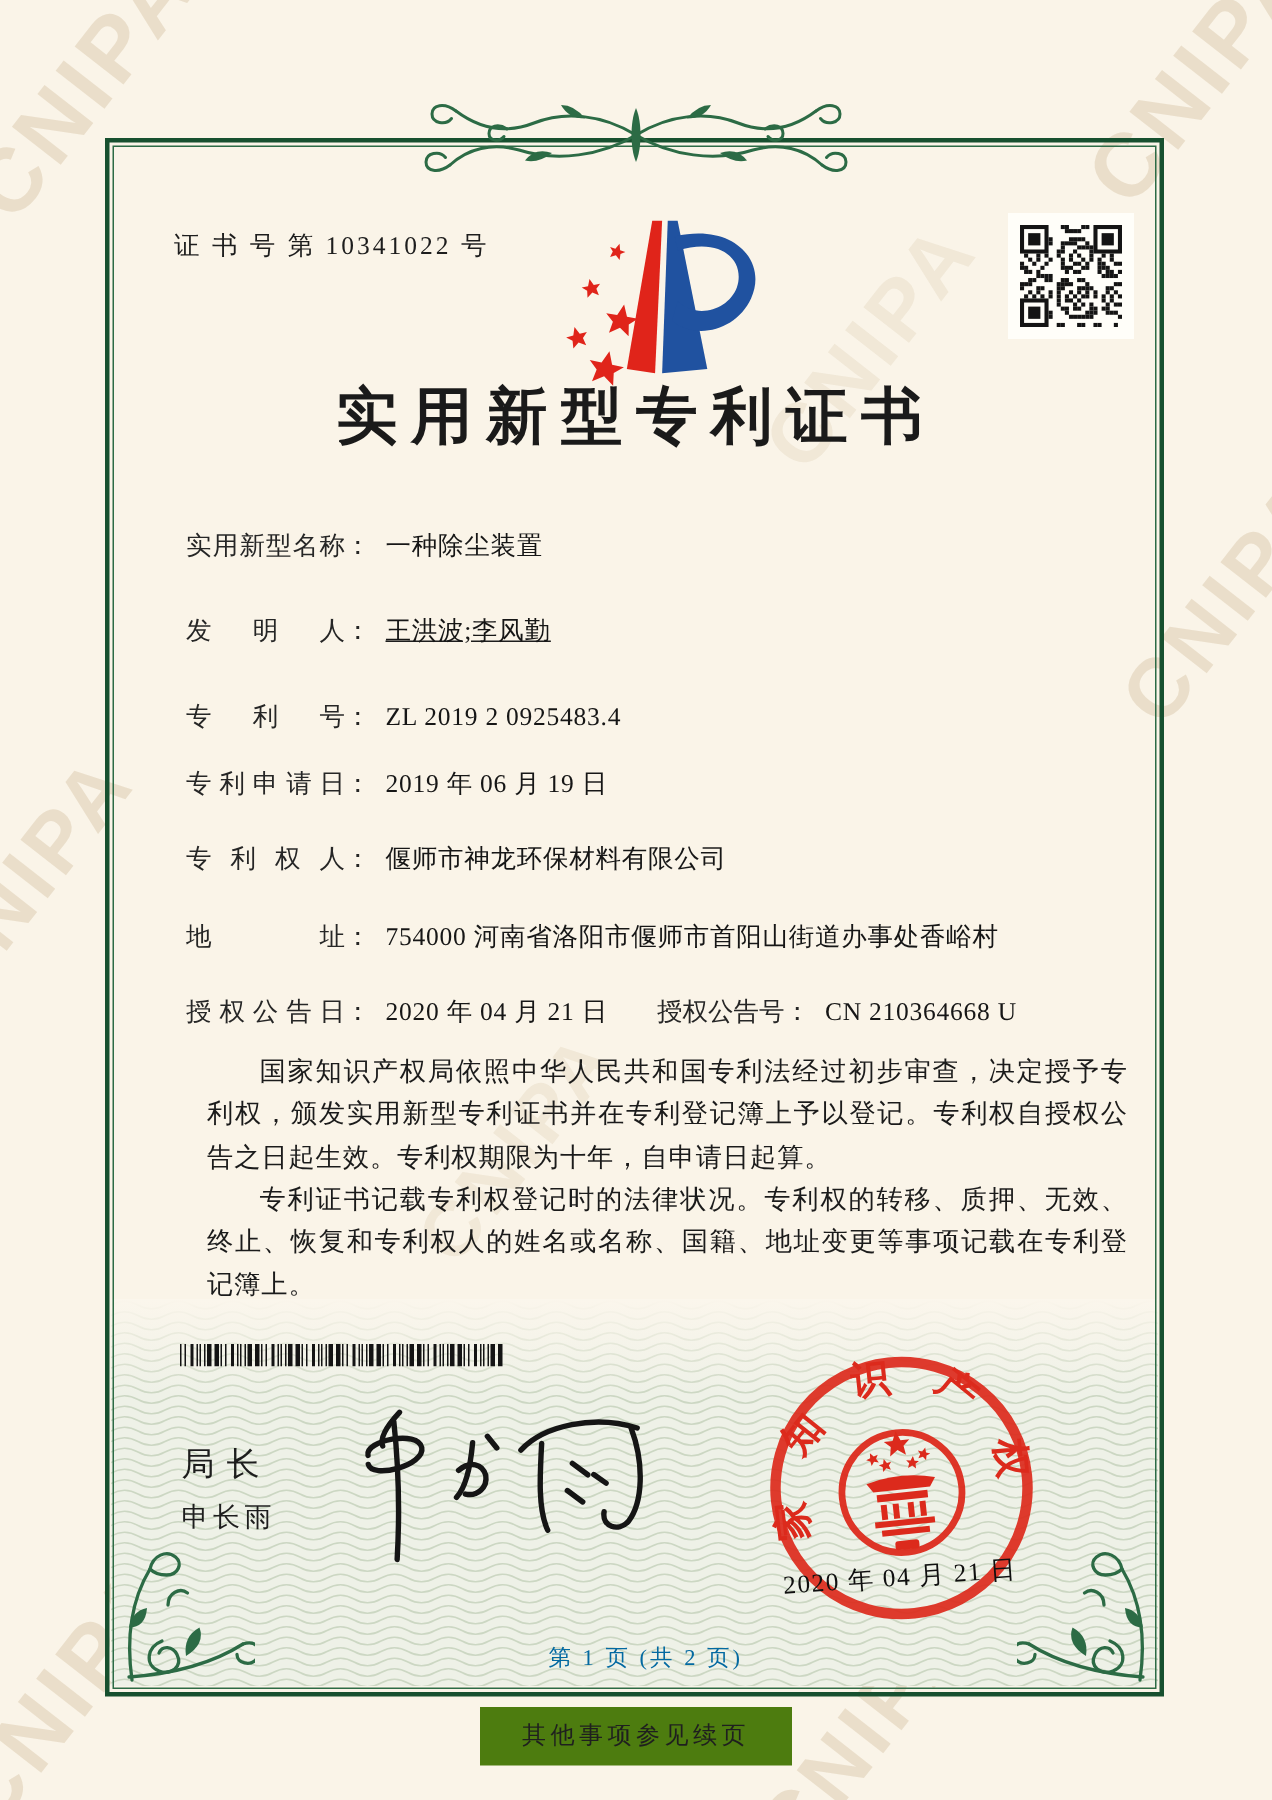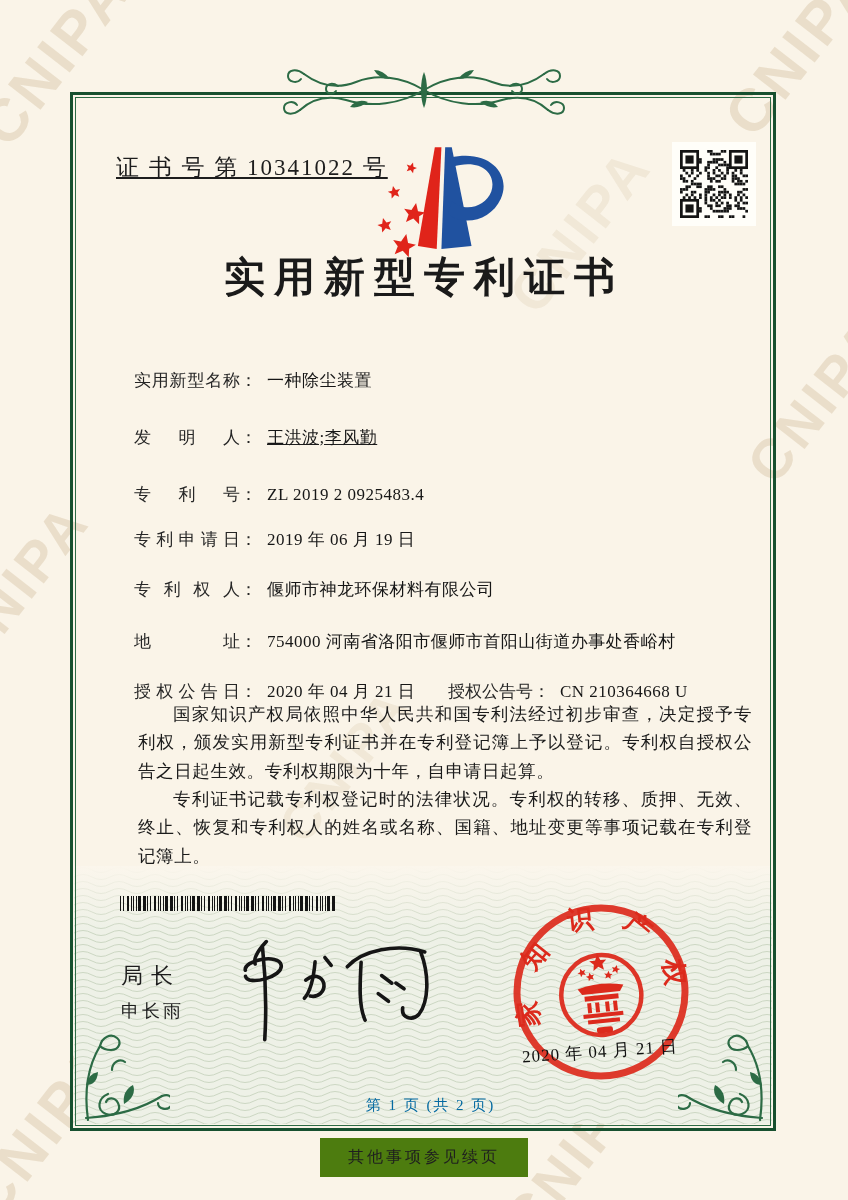--- a/index.html
+++ b/index.html
@@ -28,30 +28,30 @@
     background:linear-gradient(#fbf6ec,rgba(251,246,236,0));z-index:1;
   }
   
   .frame{
     position:absolute;left:70px;top:92px;width:700px;height:1033px;
     border:3px solid #17502f;z-index:1;pointer-events:none;
   }
   .frame .inner{position:absolute;inset:2px;border:1px solid #2c6b45;}
   .ornament{position:absolute;z-index:2;}
   
-  .cert-no{position:absolute;left:116px;top:152px;font-size:23px;letter-spacing:2px;z-index:2;text-decoration:underline;}
+  .cert-no{position:absolute;left:116px;top:152px;font-size:17px;letter-spacing:2px;z-index:2;}
   .logo{position:absolute;left:352px;top:140px;z-index:2;}
   .qr-box{position:absolute;left:672px;top:142px;width:84px;height:84px;background:#fffef9;z-index:2;
           display:flex;align-items:center;justify-content:center;}
   .title{
     position:absolute;left:0;right:0;top:250px;text-align:center;z-index:2;
     font-size:41px;font-weight:bold;letter-spacing:9px;color:#1a1a1a;
   }
   .fields{position:absolute;left:118px;top:0;width:620px;z-index:2;font-size:17px;}
-  .frow{position:absolute;left:16px;white-space:nowrap;margin-top:17px;}
+  .frow{position:absolute;left:6px;white-space:nowrap;}
   .flabel{display:inline-block;width:106px;text-align:justify;text-align-last:justify;color:#262626;vertical-align:top;}
   .fcolon{display:inline-block;margin-right:10px;color:#262626;}
   .fvalue{color:#161616;letter-spacing:0.5px;}
   .frow.r1{top:352px;} .frow.r2{top:409px;text-decoration:underline;} .frow.r3{top:466px;}
   .frow.r4{top:511px;} .frow.r5{top:561px;} .frow.r6{top:613px;}
   .frow.r7{top:663px;}
   .frow .grp2{position:absolute;left:314px;top:0;white-space:nowrap;}
   .body-text{
     position:absolute;left:118px;top:700px;width:614px;z-index:2;
     font-size:17.5px;line-height:1.62;letter-spacing:0.6px;color:#1b1b1b;text-align:justify;margin-left:20px;

